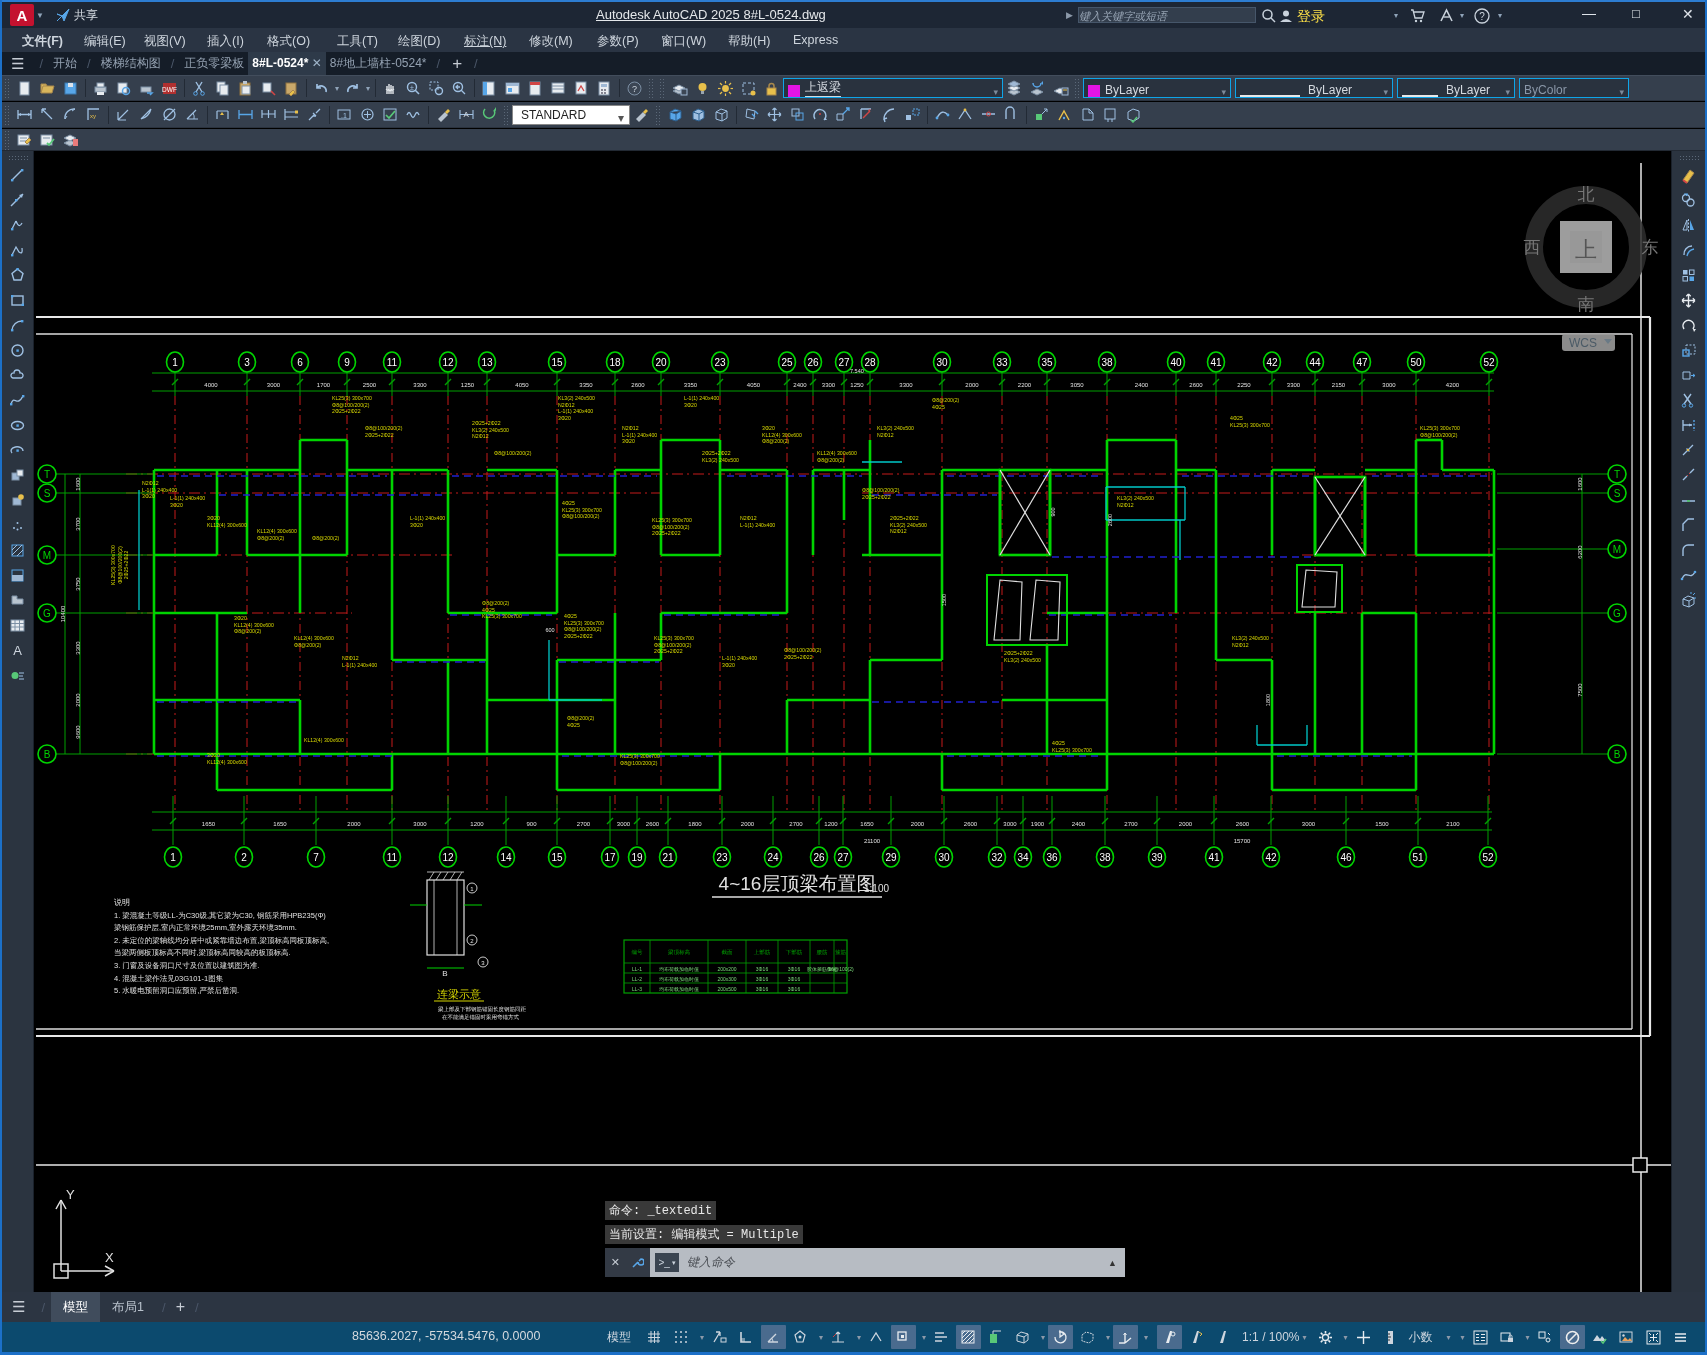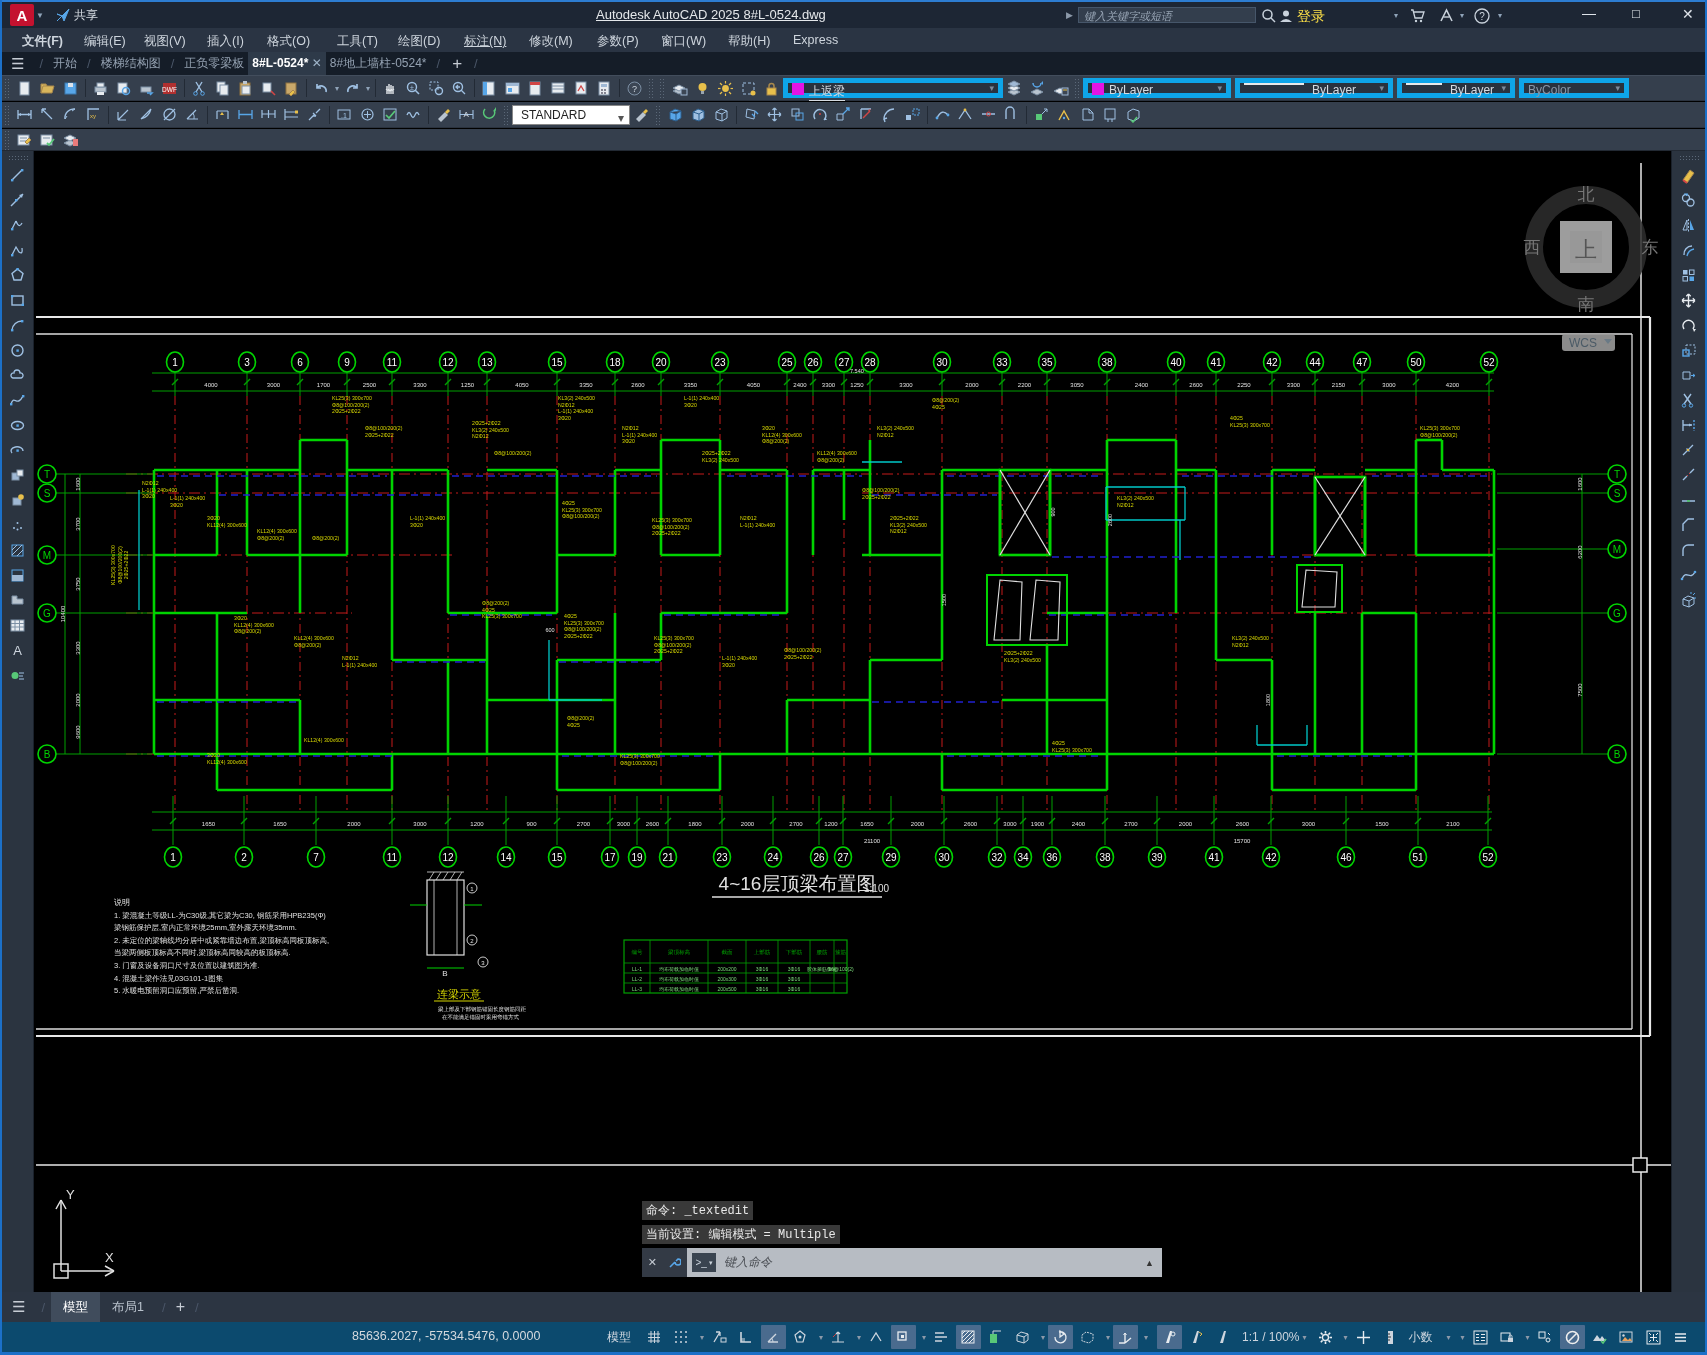--- a/index.html
+++ b/index.html
@@ -4,48 +4,48 @@
 <style>
   * { margin:0; padding:0; box-sizing:border-box; }
   html,body { width:1707px; height:1355px; overflow:hidden; background:#000; font-family:"Liberation Sans",sans-serif; }
   #app { position:relative; width:1707px; height:1355px; background:#000; border-left:2px solid #1c70c8; border-right:2px solid #1c70c8; }
   .bar { position:absolute; left:0; right:0; }
   #titlebar { top:0; height:28px; background:#1d2634; border-top:2px solid #2d7dd2; display:flex; align-items:center; }
   #alogo { width:24px; height:22px; background:#c4122f; color:#fff; font-weight:bold; font-size:15px; display:flex; align-items:center; justify-content:center; margin-left:8px; border-radius:2px; }
   .caret { color:#8fa3b8; font-size:8px; margin:0 2px; }
   #title-text { position:absolute; left:594px; top:5px; color:#e4e7ea; font-size:13px;text-decoration:underline; }
   #share { display:flex; align-items:center; color:#d7dde4; font-size:12px; gap:4px; margin-left:10px;}
-  #searchbox { position:absolute; left:1076px; top:5px; width:178px; height:16px; background:#333e4d; border:1px solid #46566a; color:#97a4b4; font-style:italic; font-size:11px; line-height:16px; padding-left:5px; }
+  #searchbox { position:absolute; left:1076px; top:5px; width:178px; height:16px; background:#333e4d; border:1px solid #46566a; color:#97a4b4; font-style:italic; font-size:11px; line-height:16px; }
   .tb-right-txt { color:#fde047; font-size:14px; }
   #menubar { top:28px; height:24px; background:#2a3443; display:flex; align-items:center; }
   .menu-item { color:#ced5dd; font-size:12.5px; position:absolute; top:5px; }
   #tabbar { top:52px; height:23px; background:#151d28; display:flex; align-items:center; }
   .dtab { color:#94a1b1; font-size:12px; padding:0 4px; height:23px; line-height:23px; }
   .dtab.active { background:#2e3a49; color:#fff; font-weight:bold; }
   .tab-slash { color:#4a5668; font-size:13px; padding:0 6px; }
   #toolbar1 { top:75px; height:26px; background:#353f4d; border-top:1px solid #424d5c; border-bottom:1px solid #2a323e; display:flex; align-items:center; }
   #toolbar2 { top:102px; height:26px; background:#353f4d; border-bottom:1px solid #2a323e; display:flex; align-items:center; }
   #toolbar3 { top:129px; height:22px; background:#353f4d; border-bottom:1px solid #222933; display:flex; align-items:center; }
   .ticon { width:23px; height:22px; display:flex; align-items:center; justify-content:center; flex:none; }
   .tsep { width:1px; height:18px; background:#222a35; margin:0 3px; flex:none; }
   .tgrip { width:7px; height:20px; margin:0 2px; flex:none;
      background-image:radial-gradient(#5b6878 1px, transparent 1px); background-size:3px 3px; }
-  .combo { height:20px; background:#29323e; border:5px solid #0ea5e9; color:#d5dae0; font-size:12px; display:flex; align-items:flex-start; padding:0 4px; position:relative; flex:none; }
+  .combo { height:20px; background:#29323e; border:1px solid #0ea5e9; color:#d5dae0; font-size:12px; display:flex; align-items:flex-end; padding:0 4px; position:relative; flex:none; }
   .combo .cv { color:#7e8b9b; font-size:9px; position:absolute; right:4px; }
   .swatch { width:12px; height:12px; background:#e414e4; margin-right:5px; flex:none; }
   .lineglyph { width:60px; height:2px; background:#e8e8e8; margin-right:8px; flex:none; }
   #std-combo { background:#fff; color:#222; border:1px solid #888; width:118px; height:20px; font-size:12px; padding-left:8px; line-height:18px; position:relative; flex:none;}
   #std-combo .cv{ color:#555; }
   #lefttools { position:absolute; left:0; top:151px; width:32px; bottom:63px; background:#2b3440; border-right:1px solid #1a212b; }
   #righttools { position:absolute; right:0; top:151px; width:34px; bottom:63px; background:#2b3440; border-left:1px solid #1a212b; }
   .vicon { width:26px; height:24px; margin:1px auto; display:flex; align-items:center; justify-content:center; }
   .vgrip { width:20px; height:6px; margin:4px auto 2px;
      background-image:radial-gradient(#5b6878 1px, transparent 1px); background-size:3px 3px; }
   #canvas { position:absolute; left:32px; top:151px; right:34px; bottom:63px; background:#000; overflow:hidden;}
-  #cmdpanel { position:absolute; left:603px; top:1200px; width:520px;margin-left:37px; }
+  #cmdpanel { position:absolute; left:603px; top:1200px; width:520px; }
   .cmdline { display:inline-block; background:rgba(62,62,62,.92); color:#e8e8e8; font-family:"Liberation Mono",monospace; font-size:12px; padding:1px 4px; margin-bottom:4px; }
   #cmdbar { display:flex; width:520px; height:29px; }
   #cmdbar-left { width:45px; background:#333a45; display:flex; align-items:center; justify-content:space-around; color:#c6ccd4; }
   #cmdbar-field { flex:1; background:#b7bcc3; display:flex; align-items:center; position:relative; }
   #cmd-ph { color:#4b4f55; font-style:italic; font-size:12px; margin-left:8px; }
   #prompt-box { width:24px; height:19px; background:#3a4450; margin-left:5px; color:#cdd5de; font-size:10px; display:flex; align-items:center; justify-content:center; gap:2px;}
   #cmd-up { position:absolute; right:8px; color:#333; font-size:9px; }
   #modeltabs { position:absolute; left:0; right:0; bottom:33px; height:30px; background:#2c3542; display:flex; align-items:center; }
   .mtab { font-size:12.5px; color:#b9c2cc; padding:0 12px; height:30px; line-height:30px; }
   .mtab.active { background:#404c5c; color:#fff; }

